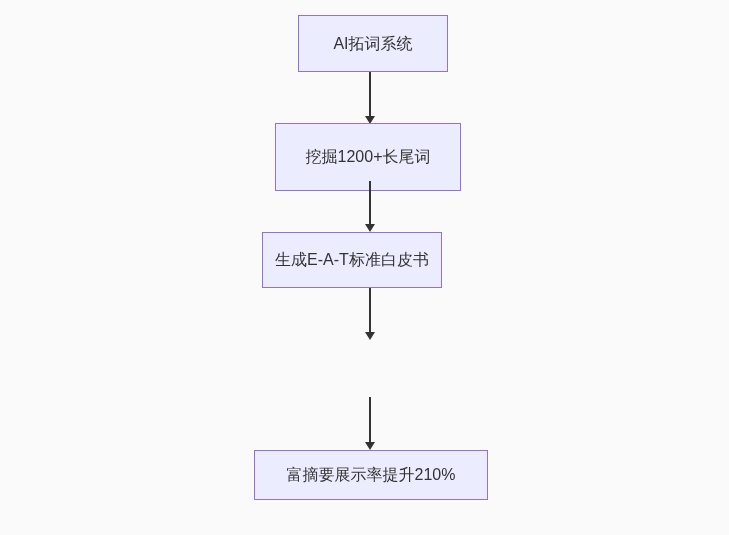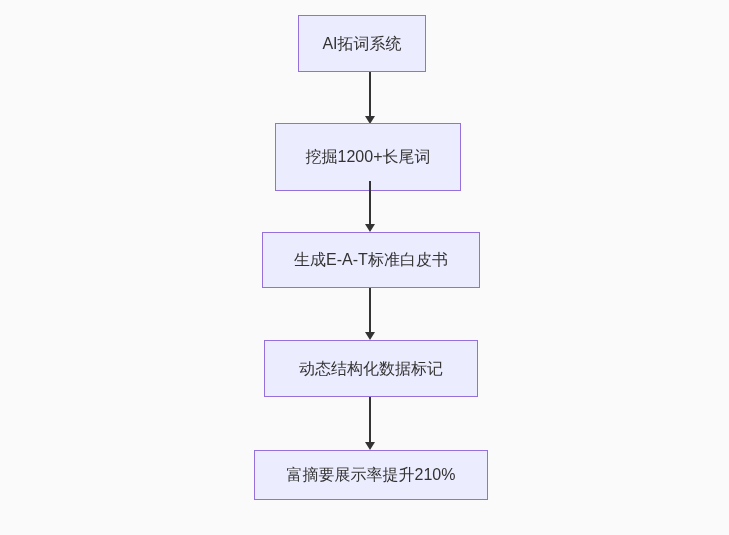--- a/index.html
+++ b/index.html
@@ -58,50 +58,47 @@
     border-left: 5px solid transparent;
     border-right: 5px solid transparent;
     border-top: 8px solid var(--arrow);
   }
 </style>
 </head>
 <body>
 
 <div class="canvas">
 
-  <div class="flow-node" style="left:298px; top:15px; width:128px; height:57px;">
+  <div class="flow-node" style="left:298px; top:15px; width:150px; height:57px;">
     <span class="node-label">AI拓词系统</span>
   </div>
 
   <div class="arrow" style="left:369px; top:72px; height:52px;">
     <div class="arrow-line"></div>
     <div class="arrow-head"></div>
   </div>
 
   <div class="flow-node" style="left:275px; top:123px; width:186px; height:68px;">
     <span class="node-label">挖掘1200+长尾词</span>
   </div>
 
   <div class="arrow" style="left:369px; top:181px; height:51px;">
     <div class="arrow-line"></div>
     <div class="arrow-head"></div>
   </div>
 
-  <div class="flow-node" style="left:262px; top:232px; width:218px; height:56px;">
+  <div class="flow-node" style="left:262px; top:232px; width:180px; height:56px;">
     <span class="node-label">生成E-A-T标准白皮书</span>
   </div>
 
   <div class="arrow" style="left:369px; top:288px; height:52px;">
     <div class="arrow-line"></div>
     <div class="arrow-head"></div>
   </div>
 
-  <div class="flow-node" style="left:264px; top:340px; width:214px; height:57px;">
-    <span class="node-label">动态结构化数据标记</span>
-  </div>
 
   <div class="arrow" style="left:369px; top:397px; height:53px;">
     <div class="arrow-line"></div>
     <div class="arrow-head"></div>
   </div>
 
   <div class="flow-node" style="left:254px; top:450px; width:234px; height:50px;">
     <span class="node-label">富摘要展示率提升210%</span>
   </div>
 

